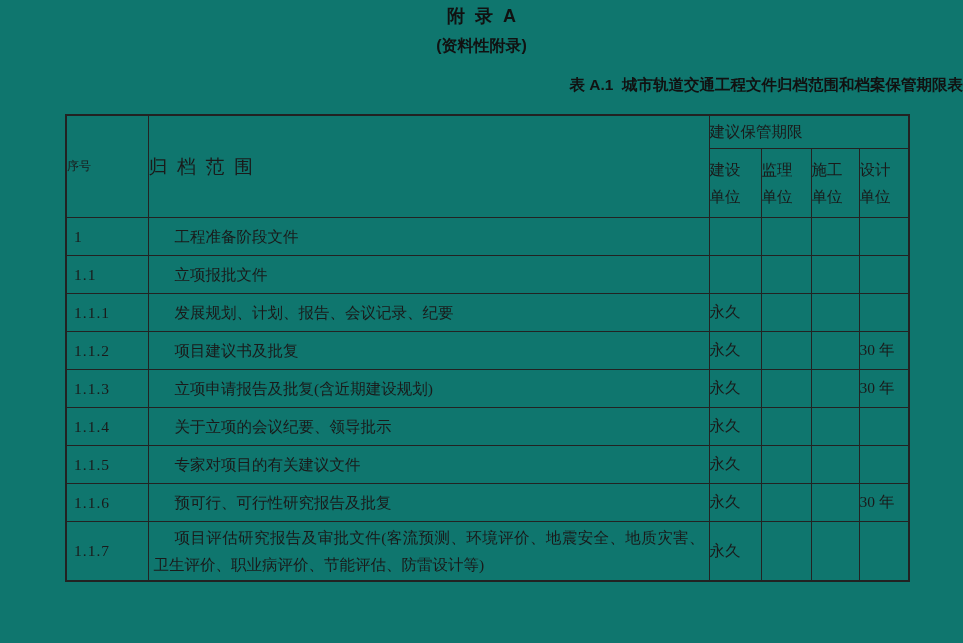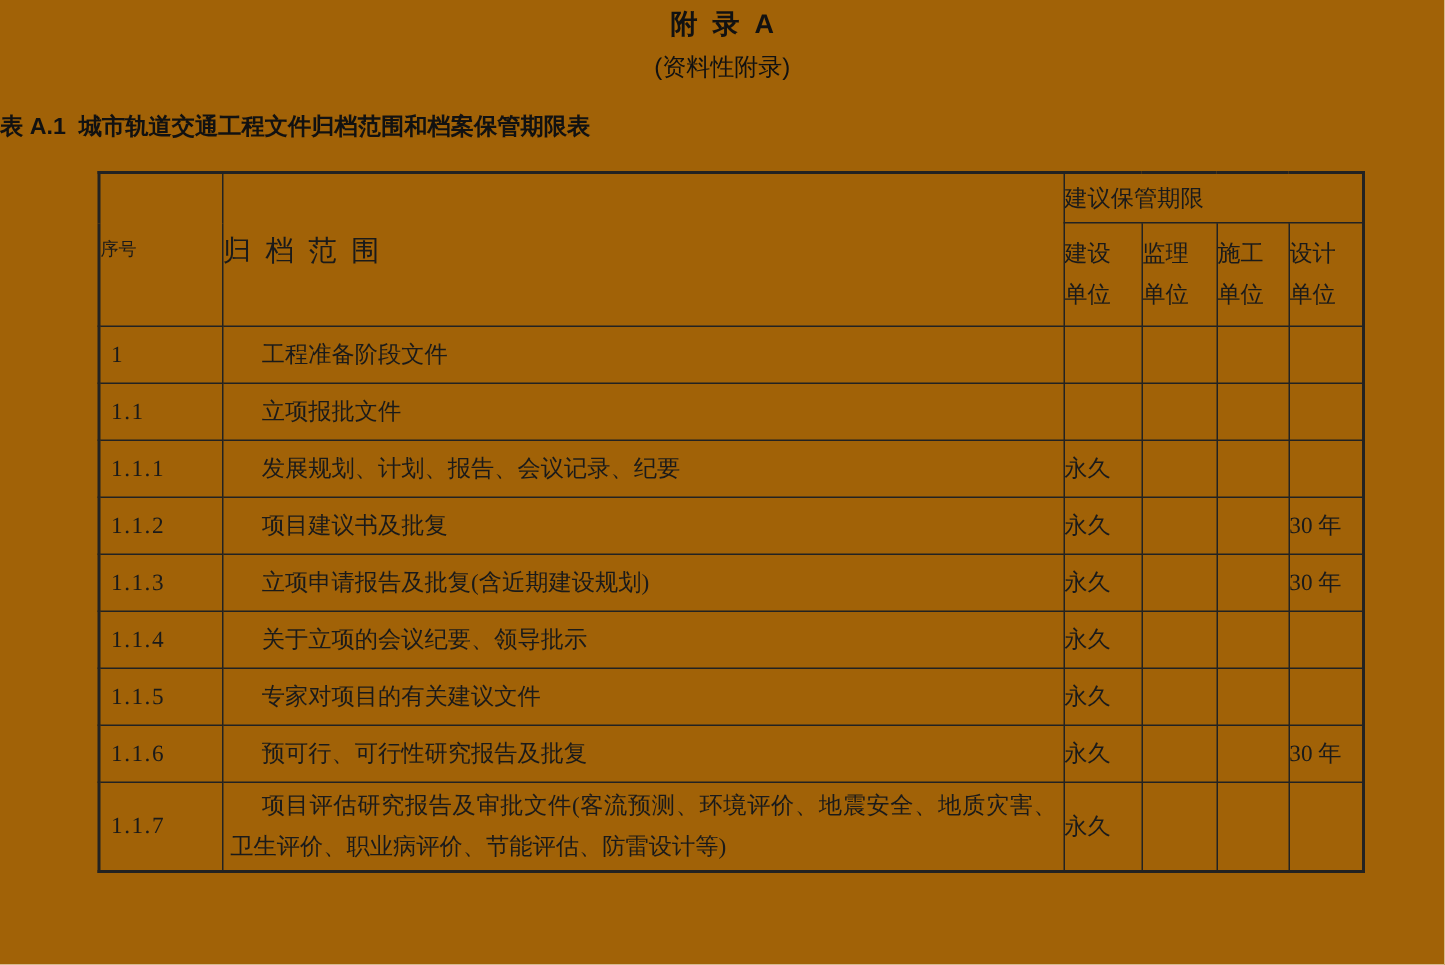--- a/index.html
+++ b/index.html
@@ -5,39 +5,39 @@
   html, body {
     margin: 0;
     padding: 0;
     background: #ffffff;
   }
   .page {
     position: relative;
     width: 963px;
     height: 643px;
     overflow: hidden;
-    background: #a16207;
+    background: #0f766e;
     color: #1f1f1f;
     font-family: "Liberation Serif", "DejaVu Serif", serif;
   }
   .h1 {
     margin: 4px 0 0 0;
     text-align: center;
     font-family: "Liberation Sans", "DejaVu Sans", sans-serif;
     font-weight: bold;
     font-size: 18px;
     line-height: 24px;
     white-space: pre;
     color: #111;
   }
   .h2 {
     margin: 7px 0 0 0;
     text-align: center;
     font-family: "Liberation Sans", "DejaVu Sans", sans-serif;
-    font-weight: normal;
+    font-weight: bold;
     font-size: 16px;
     line-height: 22px;
     color: #111;
   }
   .h3 {
     margin: 6px 0 0 0;
     text-align: center;
     font-family: "Liberation Sans", "DejaVu Sans", sans-serif;
     font-weight: bold;
     font-size: 16.5px;
@@ -47,21 +47,21 @@
   }
   .intro {
     margin: 23px 65px 0 65px;
     text-indent: 2em;
     font-size: 17px;
     line-height: 24px;
     color: #1a1a1a;
   }
   .caption {
     margin: 17px 0 0 0;
-    text-align: left;
+    text-align: right;
     font-family: "Liberation Sans", "DejaVu Sans", sans-serif;
     font-weight: bold;
     font-size: 15.5px;
     line-height: 22px;
     white-space: pre;
     color: #111;
   }
   table.doc-table {
     margin: 18px 0 0 65px;
     border-collapse: collapse;

